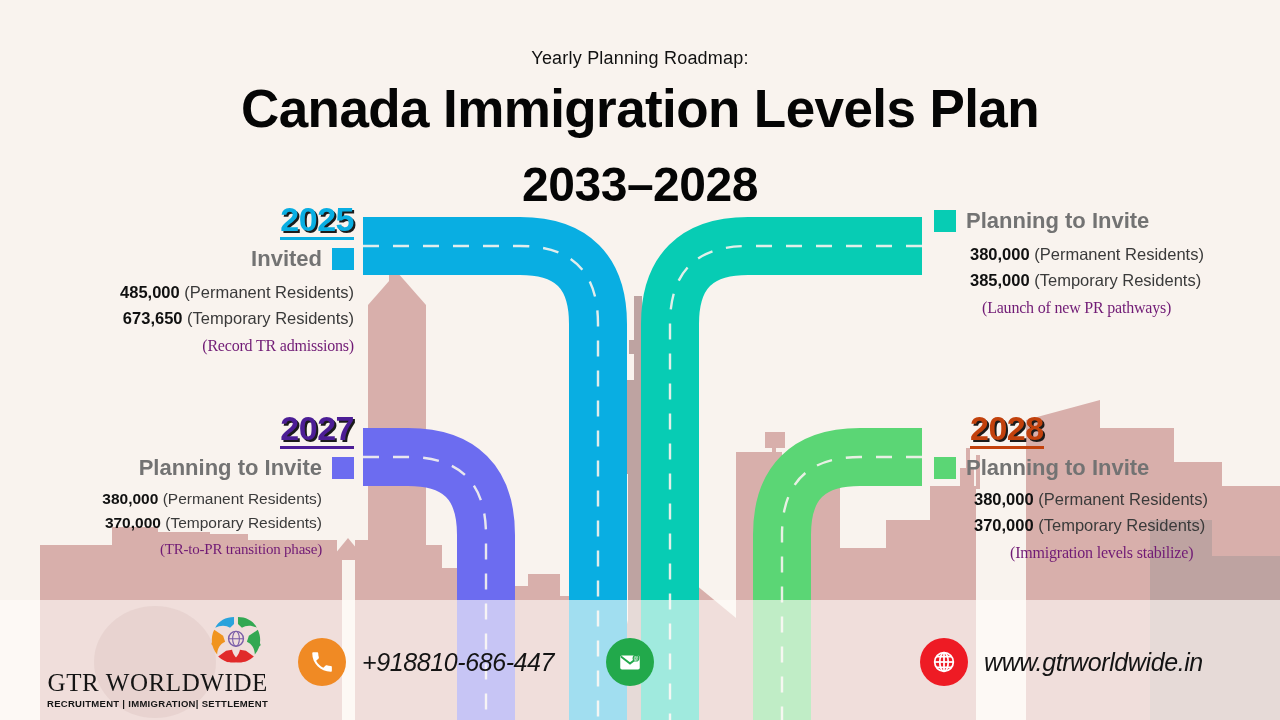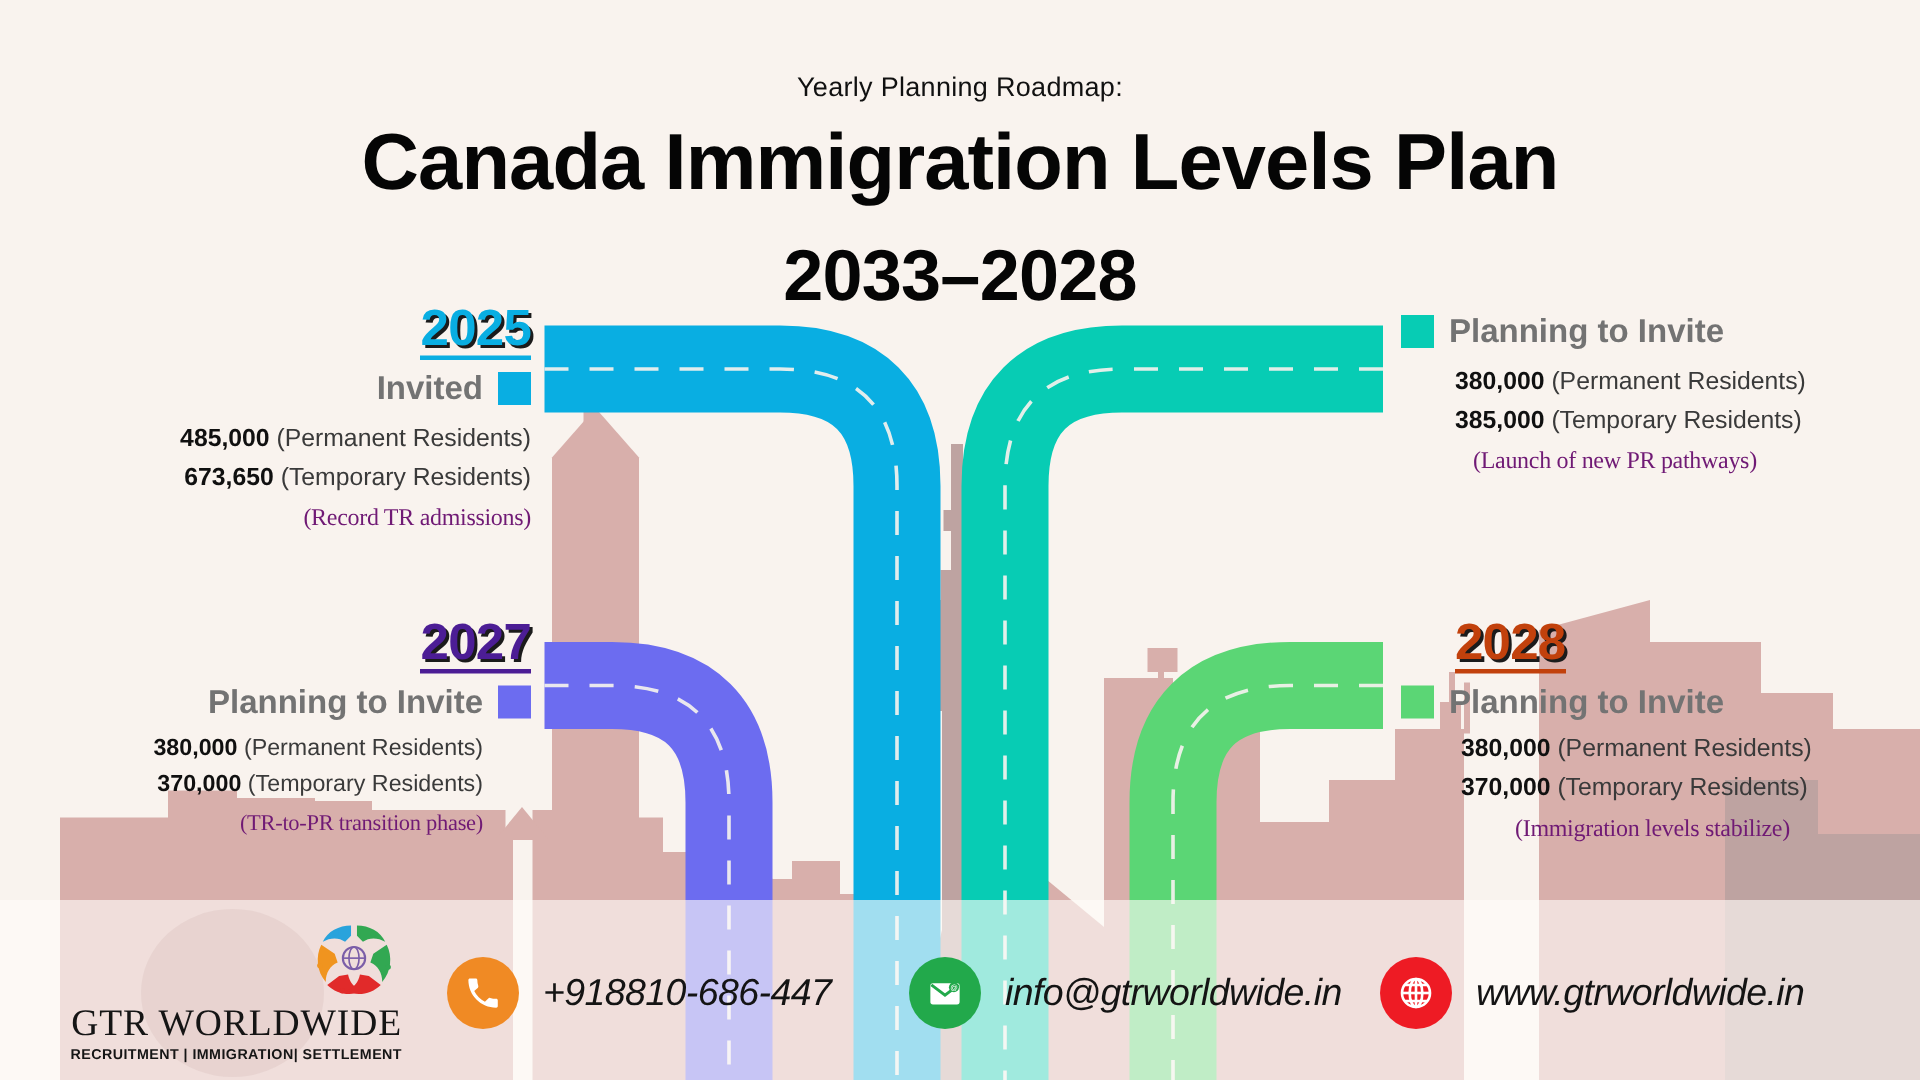--- a/index.html
+++ b/index.html
@@ -287,21 +287,20 @@
 
     <div class="contact" style="left:606px;top:638px;">
       <span class="cicon" style="background:#22A94B;">
         <svg width="26" height="26" viewBox="0 0 24 24">
           <rect x="3" y="6" width="18" height="13" rx="1.6" fill="#fff"></rect>
           <path d="M3.6 7 L12 13.4 L20.4 7" fill="none" stroke="#22A94B" stroke-width="1.8"></path>
           <circle cx="17.5" cy="8.5" r="3.1" fill="#22A94B"></circle>
           <text x="17.5" y="10.4" font-size="4.6" fill="#fff" text-anchor="middle" font-family="Liberation Sans, sans-serif">@</text>
         </svg>
       </span>
-      <span class="ctext">info@gtrworldwide.in</span>
     </div>
 
     <div class="contact" style="left:920px;top:638px;">
       <span class="cicon" style="background:#EE1B24;">
         <svg width="28" height="28" viewBox="0 0 24 24" fill="none" stroke="#fff" stroke-width="1.5">
           <circle cx="12" cy="12" r="8"></circle>
           <ellipse cx="12" cy="12" rx="3.6" ry="8"></ellipse>
           <line x1="4" y1="12" x2="20" y2="12"></line>
           <line x1="5.6" y1="7.4" x2="18.4" y2="7.4"></line>
           <line x1="5.6" y1="16.6" x2="18.4" y2="16.6"></line>

